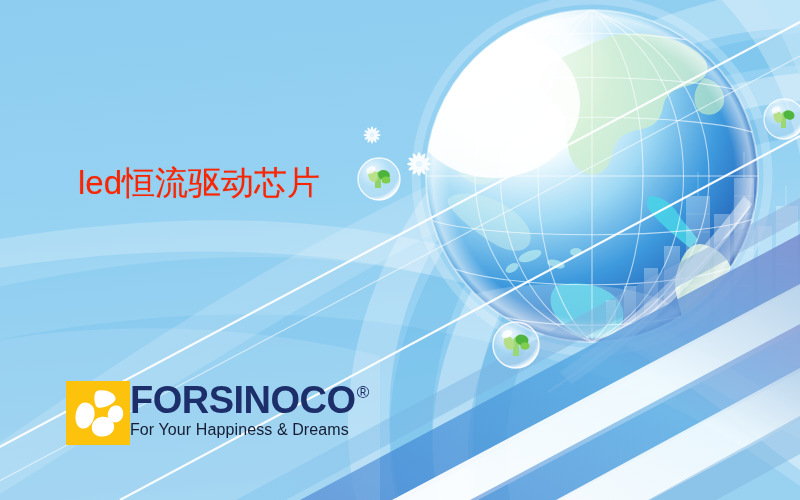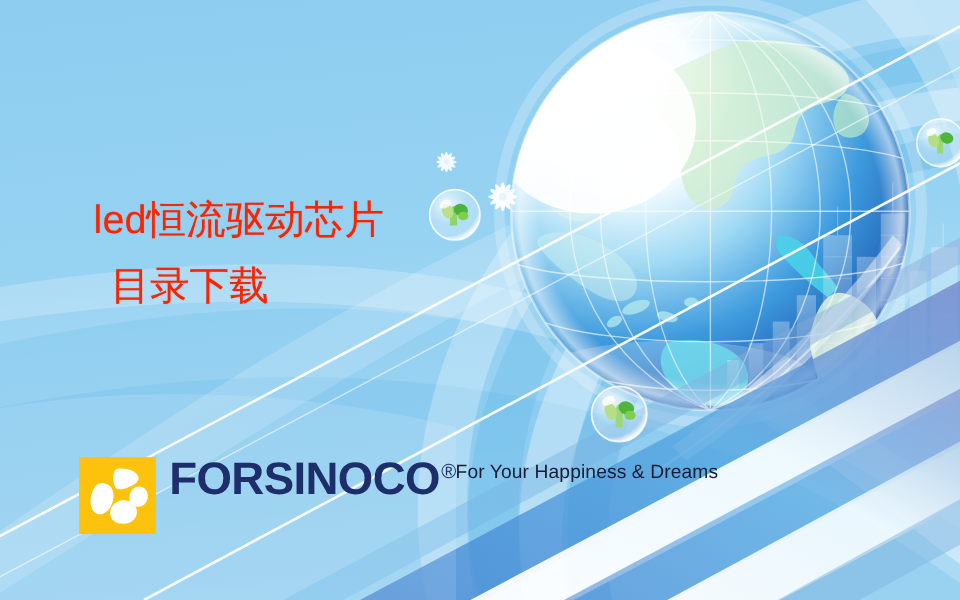--- a/index.html
+++ b/index.html
@@ -46,23 +46,22 @@
     align-items:flex-start;
   }
   .logo-mark{
     width:64px;height:64px;
     background:#fdc20b;
     flex:0 0 auto;
     position:relative;
   }
   .logo-mark svg{display:block;width:64px;height:64px;}
   .logo-text{
-    margin-left:11px;
     display:flex;
-    flex-direction:row;
+    flex-direction:column;
     justify-content:space-between;
     padding-top:1px;
   }
   .wordmark{
     display:flex;
     align-items:flex-start;
     color:#1d2f6b;
     font-weight:bold;
     font-size:38px;
     line-height:0.95;
@@ -350,21 +349,20 @@
             <ellipse cx="-8" cy="-9" rx="4.6" ry="3" fill="#ffffff" opacity=".75" transform="rotate(-28 -8 -9)"></ellipse>
           </g>
         </g>
 
       </g>
     </svg>
   </div>
 
   <div class="headline">
     <span class="l1">led恒流驱动芯片</span>
-    <span class="l2">目录下载</span>
   </div>
 
   <div class="logo">
     <div class="logo-mark">
       <svg viewBox="0 0 64 64" xmlns="http://www.w3.org/2000/svg" aria-hidden="true">
         <rect width="64" height="64" fill="#fdc20b"></rect>
         <g fill="#ffffff">
           <path d="M32.5 9.5 C 41 8.5 48.5 12 49.5 17 C 50.2 20.5 45 24 38.5 26 C 34.5 27.2 31.5 27 30.5 25.5 C 29 23.2 27.8 18 28.6 14 C 29.2 11 30.5 9.8 32.5 9.5 Z"></path>
           <path d="M19 21.5 C 25.5 22 29 26.5 28.6 33 C 28.2 40 24 46.5 18.5 47.5 C 13.5 48.4 9.8 44 9.5 37.5 C 9.2 30 13 21 19 21.5 Z"></path>
           <path d="M50.5 24.5 C 55.5 25 58 29.5 57 34.5 C 56 39.6 51.5 42.5 47 41 C 42.8 39.6 40.8 35.2 42.2 31 C 43.5 27 46.5 24.2 50.5 24.5 Z"></path>

